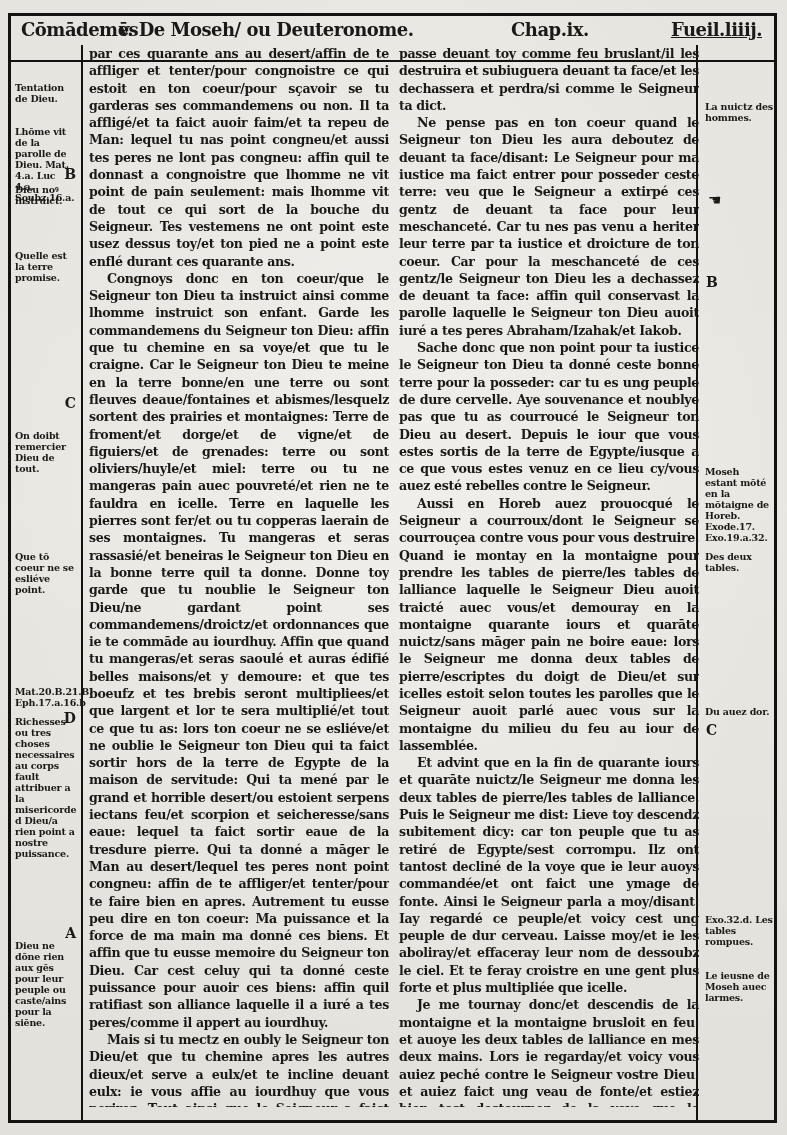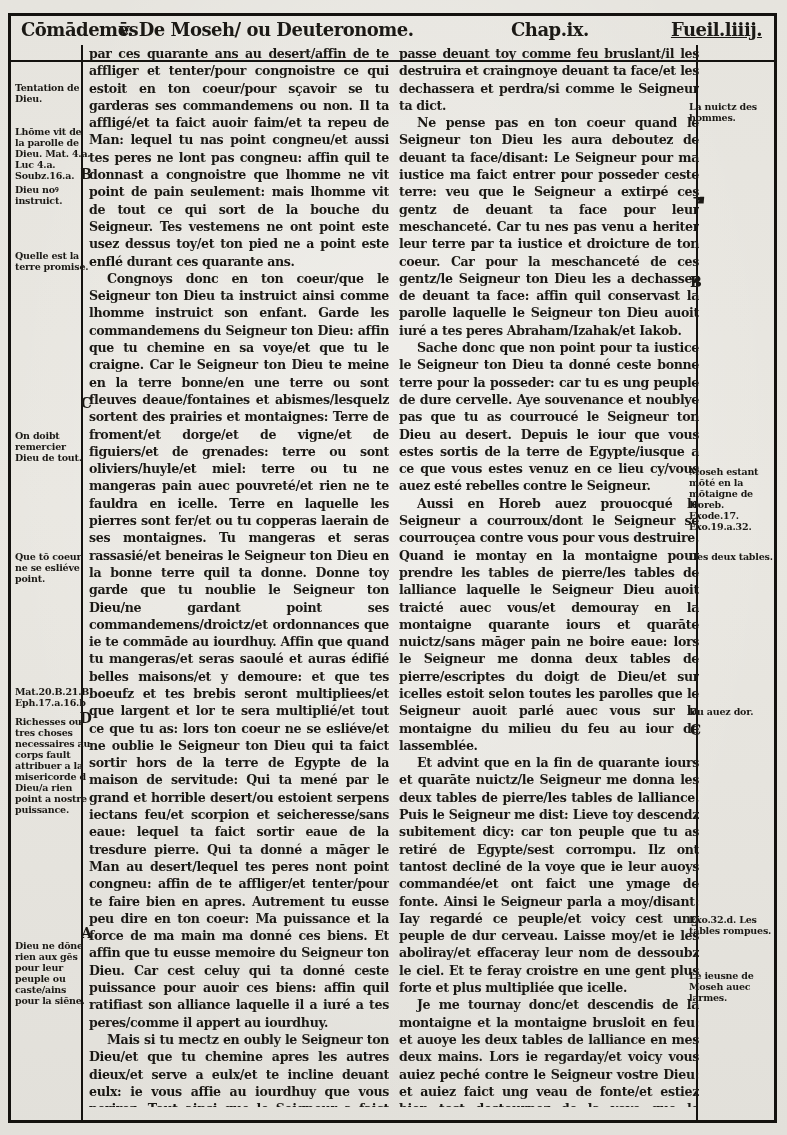--- a/index.html
+++ b/index.html
@@ -32,21 +32,21 @@
   }
   .rh-left{left:10px;}
   .rh-book{left:108px;}
   .rh-chap{left:500px;}
   .rh-folio{right:12px;text-decoration:underline;}
   
   .bodywrap{position:absolute;left:0;top:29px;width:100%;height:1078px;}
   .vrule{position:absolute;top:0;bottom:0;width:2px;background:#14120f;}
   .vrule.l{left:70px;}
   .vrule.r{right:76px;}
-  .margin{position:absolute;top:0;bottom:0;font-weight:bold;padding-left:16px;}
+  .margin{position:absolute;top:0;bottom:0;font-weight:bold;}
   .margin.left{left:0;width:68px;}
   .margin.right{right:0;width:74px;}
   .note{
     position:absolute;font-size:9.5px;line-height:11px;
     letter-spacing:-0.2px;
   }
   .margin.left .note{left:4px;right:4px;}
   .margin.right .note{left:5px;right:1px;}
   .mletter{
     position:absolute;font-size:14px;font-weight:bold;
@@ -106,21 +106,21 @@
       </aside>
 
       <section class="textblock">
         <div class="col cleft">
           <p class="cont">par ces quarante ans au desert/affin de te affliger et tenter/pour congnoistre ce qui estoit en ton coeur/pour sçavoir se tu garderas ses commandemens ou non. Il ta affligé/et ta faict auoir faim/et ta repeu de Man: lequel tu nas point congneu/et aussi tes peres ne lont pas congneu: affin quil te donnast a congnoistre que lhomme ne vit point de pain seulement: mais lhomme vit de tout ce qui sort de la bouche du Seigneur.  Tes vestemens ne ont point este usez dessus toy/et ton pied ne a point este enflé durant ces quarante ans.</p>
           <p class="ind">Congnoys donc en ton coeur/que le Seigneur ton Dieu ta instruict ainsi comme lhomme instruict son enfant. Garde les commandemens du Seigneur ton Dieu: affin que tu chemine en sa voye/et que tu le craigne. Car le Seigneur ton Dieu te meine en la terre bonne/en une terre ou sont fleuves deaue/fontaines et abismes/lesquelz sortent des prairies et montaignes: Terre de froment/et dorge/et de vigne/et de figuiers/et de grenades: terre ou sont oliviers/huyle/et miel: terre ou tu ne mangeras pain auec pouvreté/et rien ne te fauldra en icelle. Terre en laquelle les pierres sont fer/et ou tu copperas laerain de ses montaignes. Tu mangeras et seras rassasié/et beneiras le Seigneur ton Dieu en la bonne terre quil ta donne. Donne toy garde que tu noublie le Seigneur ton Dieu/ne gardant point ses commandemens/droictz/et ordonnances que ie te commāde au iourdhuy. Affin que quand tu mangeras/et seras saoulé et auras édifié belles maisons/et y demoure: et que tes boeufz et tes brebis seront multipliees/et que largent et lor te sera multiplié/et tout ce que tu as: lors ton coeur ne se esliéve/et ne oublie le Seigneur ton Dieu qui ta faict sortir hors de la terre de Egypte de la maison de servitude: Qui ta mené par le grand et horrible desert/ou estoient serpens iectans feu/et scorpion et seicheresse/sans eaue: lequel ta faict sortir eaue de la tresdure pierre. Qui ta donné a māger le Man au desert/lequel tes peres nont point congneu: affin de te affliger/et tenter/pour te faire bien en apres. Autrement tu eusse peu dire en ton coeur: Ma puissance et la force de ma main ma donné ces biens. Et affin que tu eusse memoire du Seigneur ton Dieu. Car cest celuy qui ta donné ceste puissance pour auoir ces biens: affin quil ratifiast son alliance laquelle il a iuré a tes peres/comme il appert au iourdhuy.</p>
           <p class="ind">Mais si tu mectz en oubly le Seigneur ton Dieu/et que tu chemine apres les autres dieux/et serve a eulx/et te incline deuant eulx: ie vous affie au iourdhuy que vous perirez. Tout ainsi que le Seigneur a faict perir les gentz de deuant vous: ainsi vous perirez/pourtant que naurez pas obey a la voix du Seigñr vostre Dieu.</p>
 
         </div>
         <div class="col cright">
-          <p class="cont">passe deuant toy comme feu bruslant/il les destruira et craingnoye deuant ta face/et les dechassera et perdra/si comme le Seigneur ta dict.</p>
+          <p class="cont">passe deuant toy comme feu bruslant/il les destruira et subiuguera deuant ta face/et les dechassera et perdra/si comme le Seigneur ta dict.</p>
           <p class="ind">Ne pense pas en ton coeur quand le Seigneur ton Dieu les aura deboutez de deuant ta face/disant: Le Seigneur pour ma iustice ma faict entrer pour posseder ceste terre: veu que le Seigneur a extirpé ces gentz de deuant ta face pour leur meschanceté. Car tu nes pas venu a heriter leur terre par ta iustice et droicture de ton coeur. Car pour la meschanceté de ces gentz/le Seigneur ton Dieu les a dechassez de deuant ta face: affin quil conservast la parolle laquelle le Seigneur ton Dieu auoit iuré a tes peres Abraham/Izahak/et Iakob.</p>
           <p class="ind">Sache donc que non point pour ta iustice le Seigneur ton Dieu ta donné ceste bonne terre pour la posseder: car tu es ung peuple de dure cervelle. Aye souvenance et noublye pas que tu as courroucé le Seigneur ton Dieu au desert. Depuis le iour que vous estes sortis de la terre de Egypte/iusque a ce que vous estes venuz en ce lieu cy/vous auez esté rebelles contre le Seigneur.</p>
           <p class="ind">Aussi en Horeb auez prouocqué le Seigneur a courroux/dont le Seigneur se courrouçea contre vous pour vous destruire. Quand ie montay en la montaigne pour prendre les tables de pierre/les tables de lalliance laquelle le Seigneur Dieu auoit traicté auec vous/et demouray en la montaigne quarante iours et quarāte nuictz/sans māger pain ne boire eaue: lors le Seigneur me donna deux tables de pierre/escriptes du doigt de Dieu/et sur icelles estoit selon toutes les parolles que le Seigneur auoit parlé auec vous sur la montaigne du milieu du feu au iour de lassemblée.</p>
           <p class="ind">Et advint que en la fin de quarante iours et quarāte nuictz/le Seigneur me donna les deux tables de pierre/les tables de lalliance. Puis le Seigneur me dist: Lieve toy descendz subitement dicy: car ton peuple que tu as retiré de Egypte/sest corrompu. Ilz ont tantost decliné de la voye que ie leur auoys commandée/et ont faict une ymage de fonte. Ainsi le Seigneur parla a moy/disant: Iay regardé ce peuple/et voicy cest ung peuple de dur cerveau. Laisse moy/et ie les aboliray/et effaceray leur nom de dessoubz le ciel. Et te feray croistre en une gent plus forte et plus multipliée que icelle.</p>
           <p class="ind">Je me tournay donc/et descendis de la montaigne et la montaigne brusloit en feu: et auoye les deux tables de lalliance en mes deux mains. Lors ie regarday/et voicy vous auiez peché contre le Seigneur vostre Dieu: et auiez faict ung veau de fonte/et estiez bien tost destournez de la voye que le Seigneur vostre Dieu vous auoit commandé. Adonc ie empoignay les deux tables/et les iectay hors de mes deux mains/et les rompis deuant voz yeulx. Et me prosternay deuant le Seigneur quarante iours et quarante nuictz comme par auant/sans manger pain ne boire eaue/pour tous pechez que vous auiez commis en faisant mal deuant les yeulx du Seigneur le prouocquant a ire. Car ie craingnoye de lire et fureur de laquelle le Seigneur estoit indigné cōtre vous pour vous destruire. Et le Seigneur me ouyt aussi ceste foys la.</p>
 
         </div>
       </section>
 
       <aside class="margin right">

